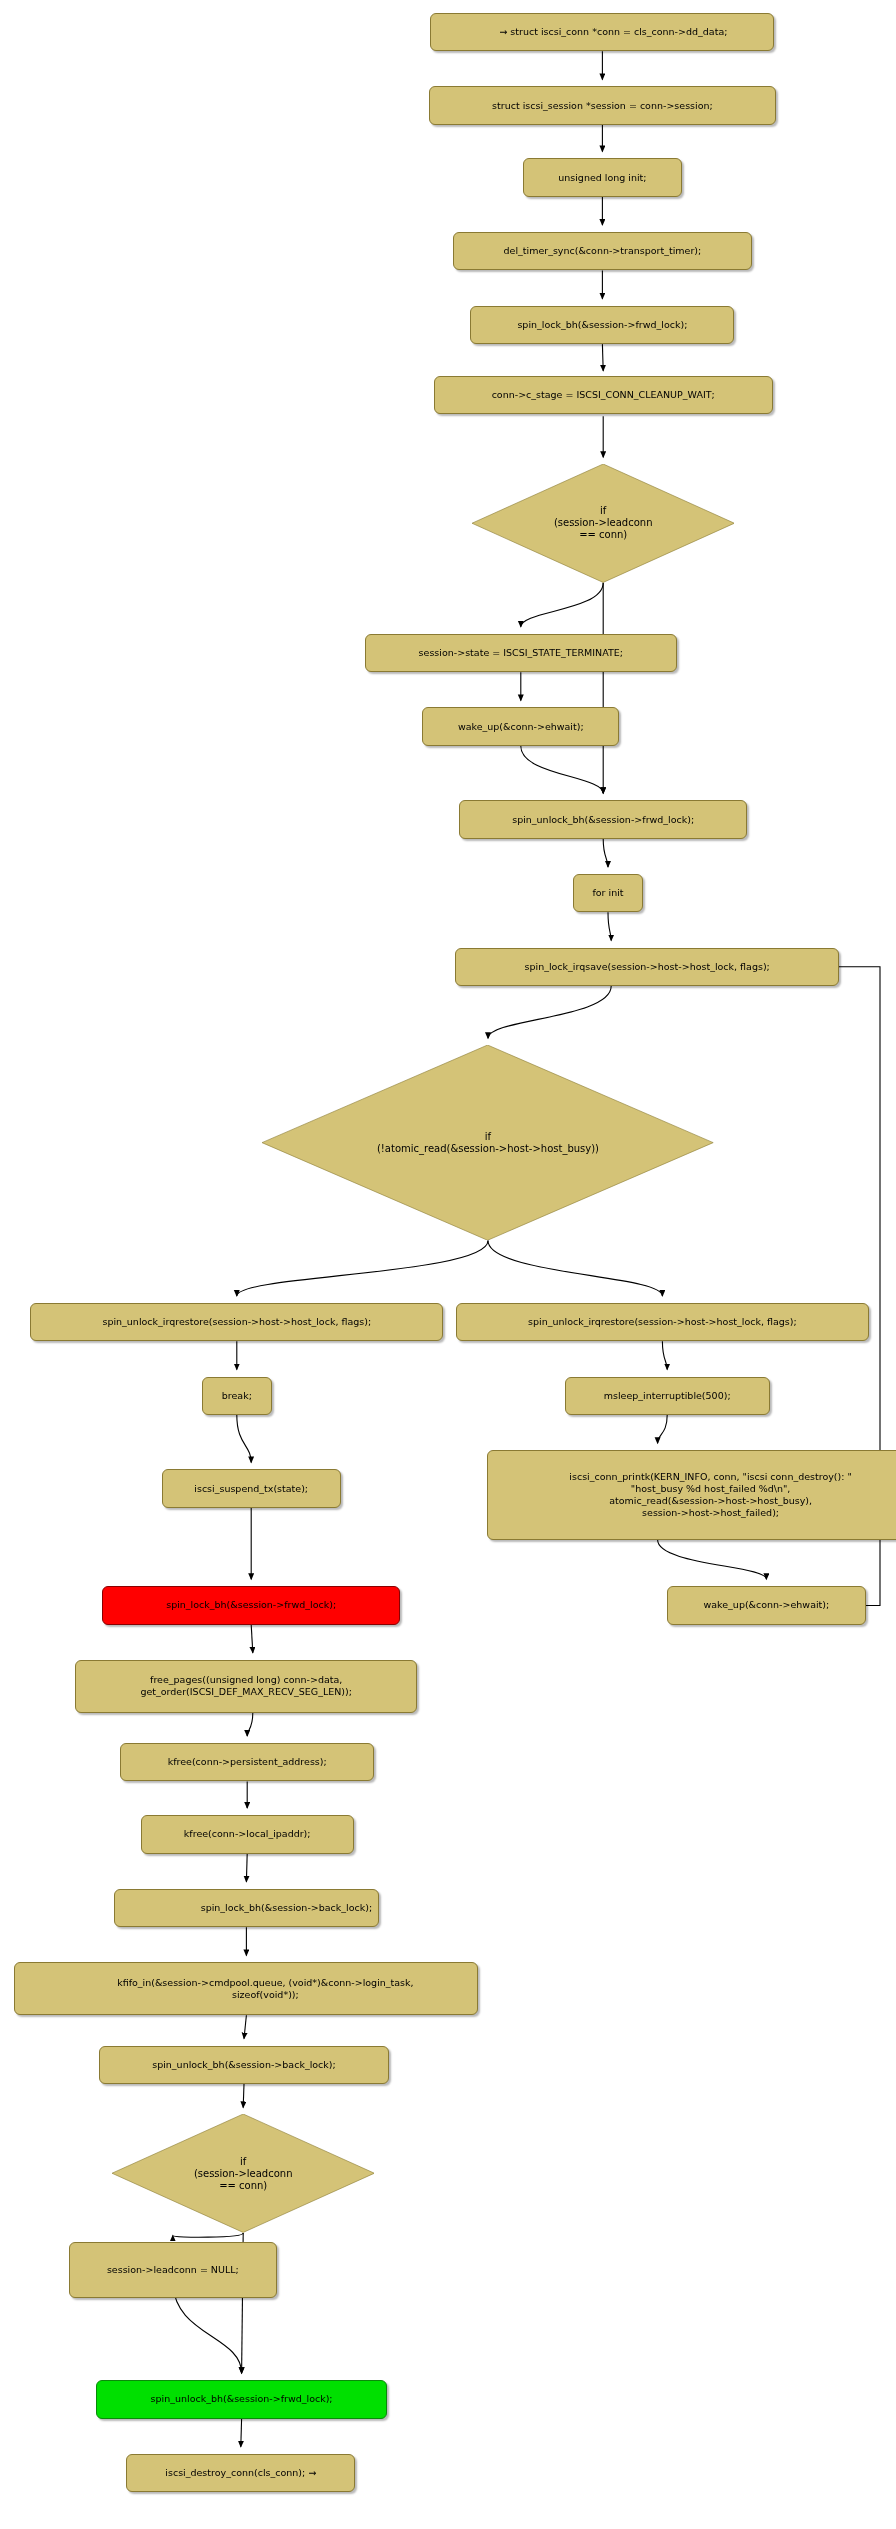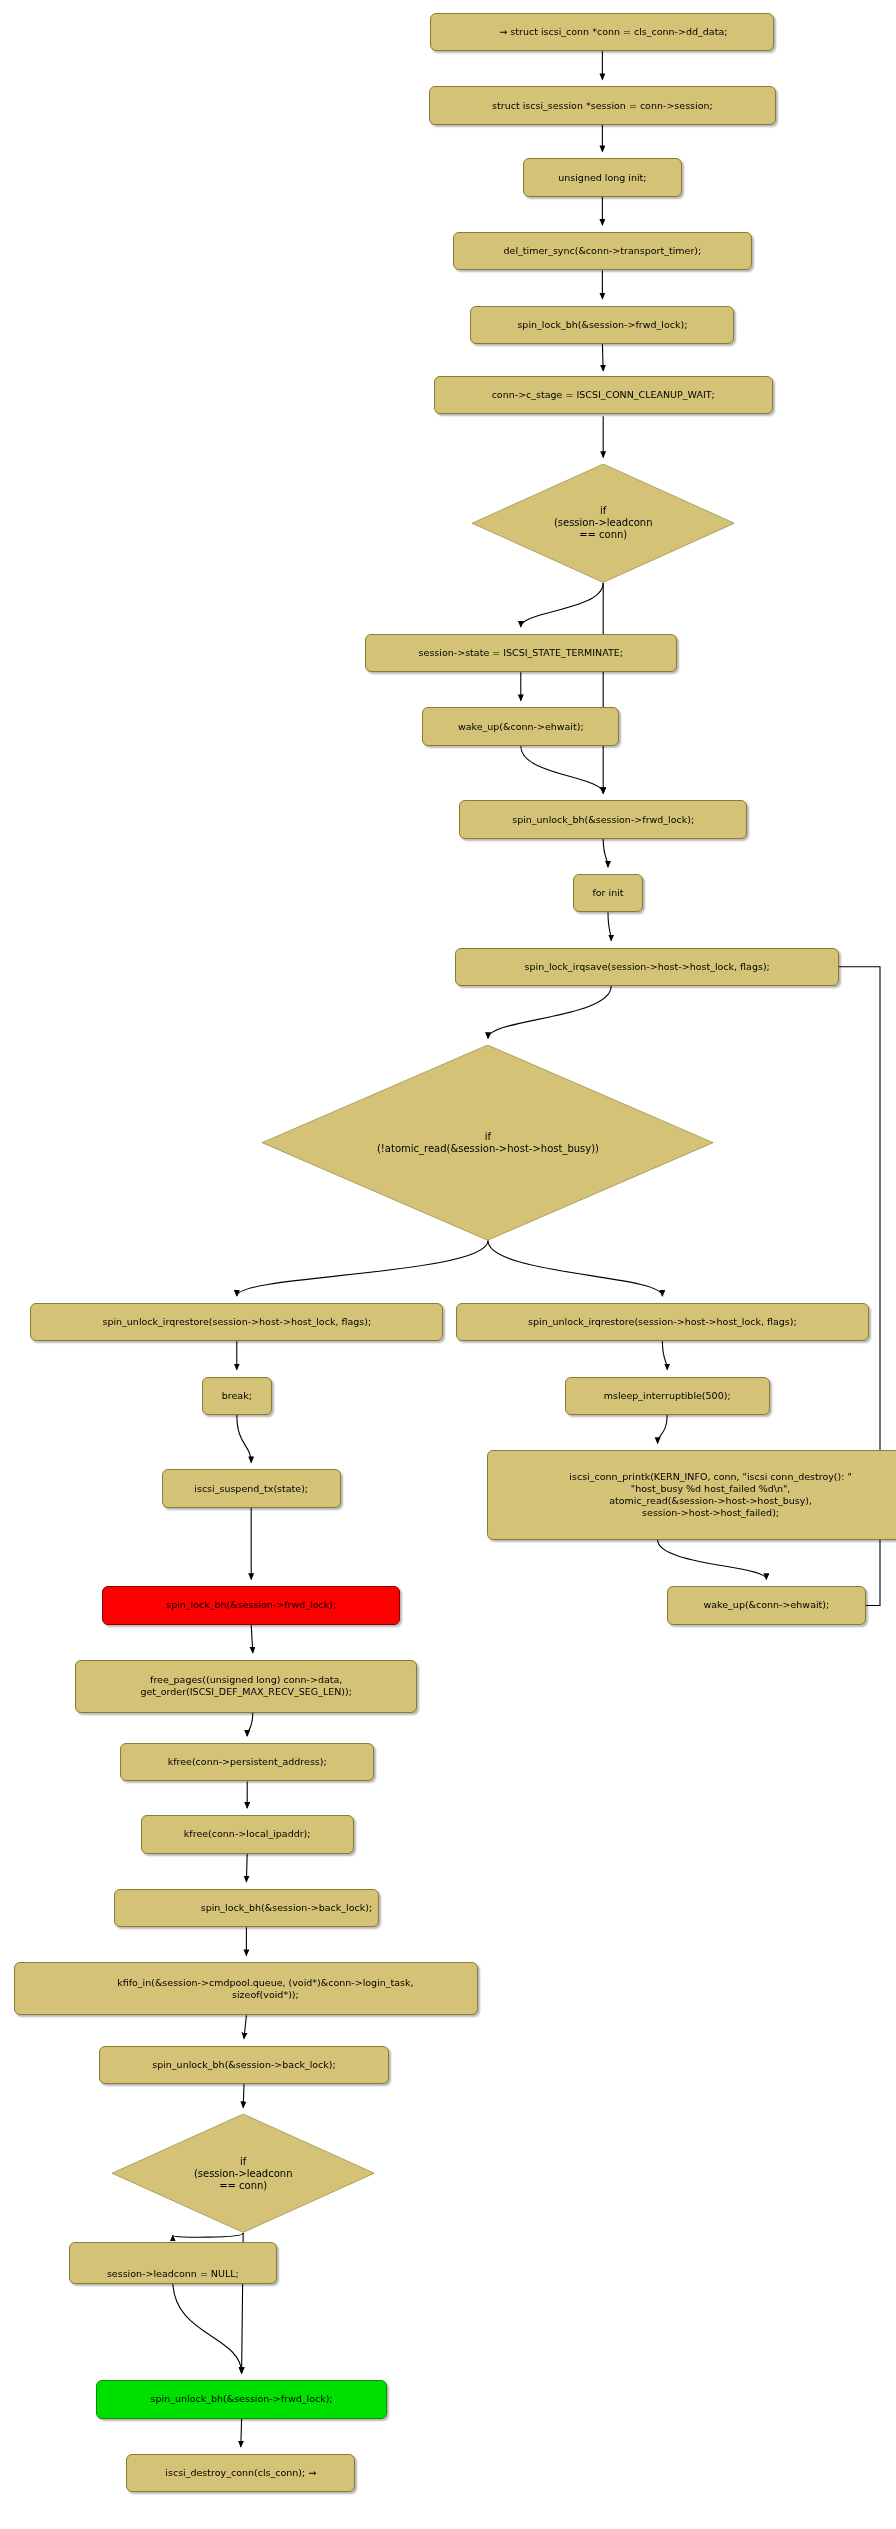--- a/index.html
+++ b/index.html
@@ -150,21 +150,21 @@
     <div class="node box" style="left: 140.8px; top: 1815.12px; width: 212.8px; height: 38.4152px;"><span>kfree(conn-&gt;local_ipaddr);</span></div>
     <div class="node box" style="left: 113.6px; top: 1888.75px; width: 265.6px; height: 38.4152px; justify-content: flex-end;"><span>spin_lock_bh(&amp;session-&gt;back_lock);</span></div>
     <div class="node box" style="left: 14.4px; top: 1962.38px; width: 464px; height: 52.8209px; padding-left: 44px;"><span>kfifo_in(&amp;session-&gt;cmdpool.queue, (void*)&amp;conn-&gt;login_task,
 sizeof(void*));</span></div>
     <div class="node box" style="left: 99.2px; top: 2045.61px; width: 289.6px; height: 38.4152px;"><span>spin_unlock_bh(&amp;session-&gt;back_lock);</span></div>
     <div class="node diamond" style="left: 112px; top: 2114.44px; width: 262.4px; height: 118.447px;"><svg class="diamond-shape" viewBox="0 0 100 100" preserveAspectRatio="none">
         <polygon points="50,0 100,50 50,100 0,50" fill="#D4C377" stroke="#8a7a33" stroke-width="0.6" vector-effect="non-scaling-stroke"></polygon>
       </svg><span class="diamond-label">if
 (session-&gt;leadconn
 == conn)</span></div>
-    <div class="node box" style="left: 68.8px; top: 2242.49px; width: 208px; height: 42px; align-items: flex-end;"><span>session-&gt;leadconn = NULL;</span></div>
+    <div class="node box" style="left: 68.8px; top: 2242.49px; width: 208px; height: 56px;"><span>session-&gt;leadconn = NULL;</span></div>
     <div class="node box green" style="left: 96px; top: 2380.14px; width: 291.2px; height: 38.4152px;"><span>spin_unlock_bh(&amp;session-&gt;frwd_lock);</span></div>
     <div class="node box" style="left: 126.4px; top: 2453.77px; width: 228.8px; height: 38.4152px;"><span>iscsi_destroy_conn(cls_conn); →</span></div>
     <div class="node box" style="left: 456px; top: 1302.92px; width: 412.8px; height: 38.4152px;"><span>spin_unlock_irqrestore(session-&gt;host-&gt;host_lock, flags);</span></div>
     <div class="node box" style="left: 564.8px; top: 1376.54px; width: 204.8px; height: 38.4152px;"><span>msleep_interruptible(500);</span></div>
     <div class="node box" style="left: 449.6px; top: 1450.17px; width: 448px; height: 89.6354px; margin-left: 37px;"><span>iscsi_conn_printk(KERN_INFO, conn, "iscsi conn_destroy(): "
 "host_busy %d host_failed %d\n",
 atomic_read(&amp;session-&gt;host-&gt;host_busy),
 session-&gt;host-&gt;host_failed);</span></div>
     <div class="node box" style="left: 667.2px; top: 1586.23px; width: 198.4px; height: 38.4152px;"><span>wake_up(&amp;conn-&gt;ehwait);</span></div>
   </div>

